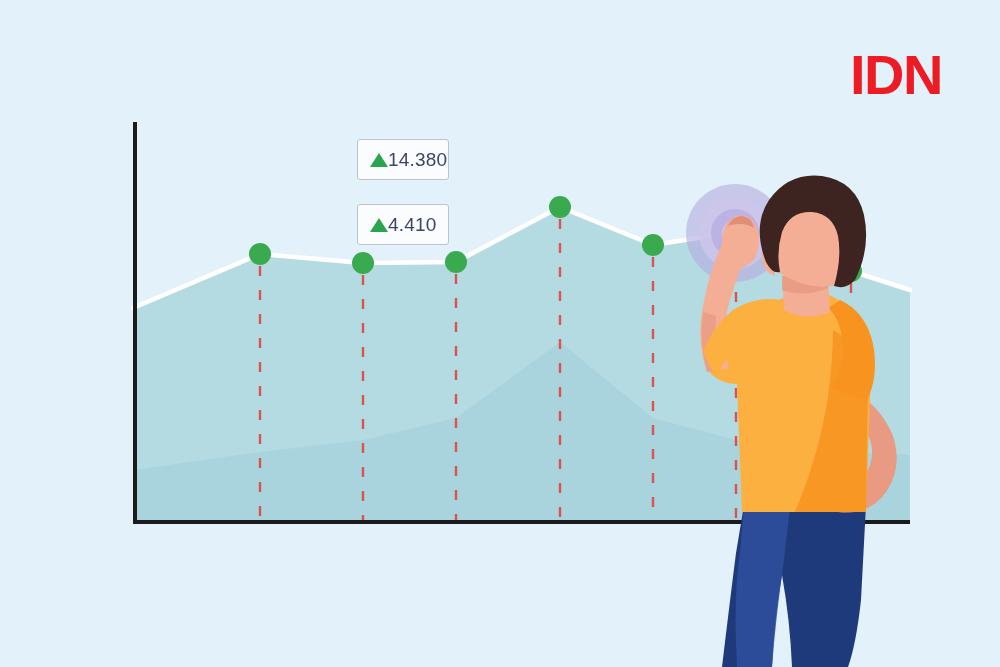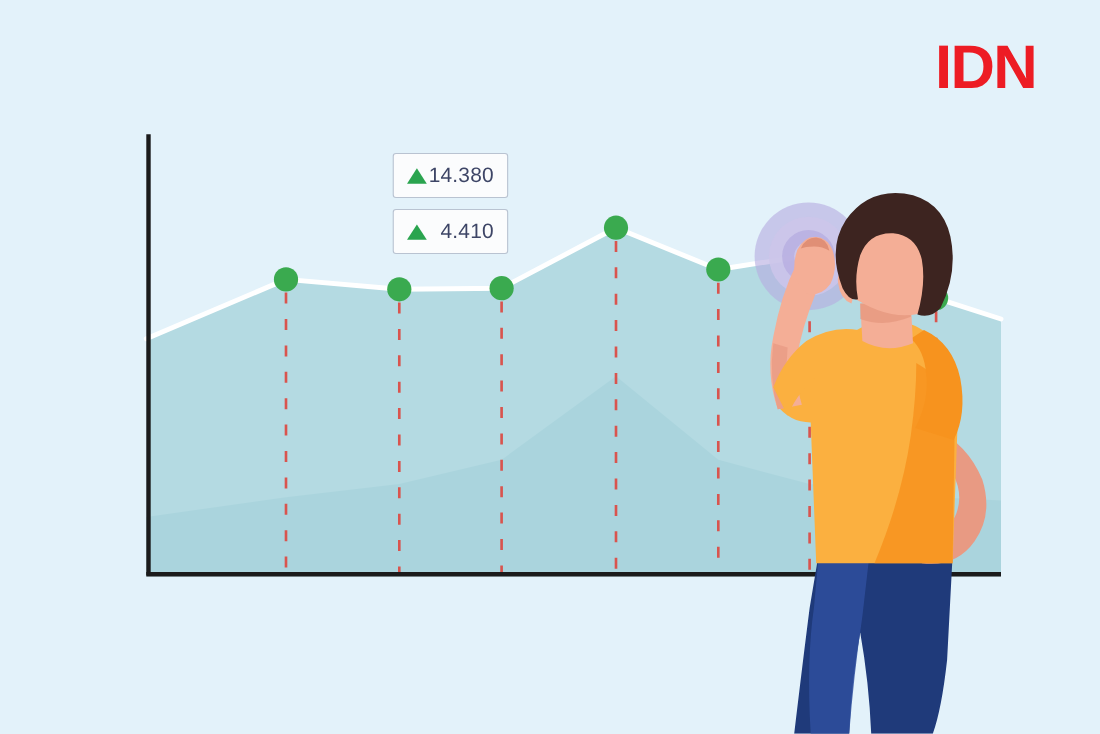--- a/index.html
+++ b/index.html
@@ -30,20 +30,21 @@
     gap: 17px;
     letter-spacing: -1px;
     user-select: none;
   }
   #logo .idn {
     font-size: 56px;
     font-weight: 700;
     color: #ed1c24;
     font-family: "Liberation Sans", sans-serif;
     letter-spacing: -1.5px;
+    margin-top: 14px;
   }
   #logo .times {
     font-size: 54px;
     font-weight: 700;
     color: #141414;
     font-family: "Liberation Sans", sans-serif;
     letter-spacing: -1px;
   }
 
   
@@ -59,41 +60,41 @@
   .tooltip {
     position: absolute;
     box-sizing: border-box;
     background: #fbfcfd;
     border: 1.5px solid #b9c3d1;
     border-radius: 3px;
     display: flex;
     align-items: center;
     padding: 0 12px;
     height: 41px;
-    width: 105px;
+    width: 92px;
   }
   .tooltip .tri {
     width: 0;
     height: 0;
     border-left: 9px solid transparent;
     border-right: 9px solid transparent;
     border-bottom: 14px solid #2aa44f;
     flex: 0 0 auto;
   }
   .tooltip .val {
     flex: 1 1 auto;
     text-align: right;
     font-size: 19px;
     font-weight: 400;
     color: #3d4566;
     letter-spacing: 0.2px;
     font-family: "Liberation Sans", sans-serif;
   }
   #tooltip-1 { left: 357px; top: 139px; }
-  #tooltip-2 { left: 357px; top: 190px; justify-content: flex-end; }
+  #tooltip-2 { left: 357px; top: 204px; }
 
   
   #person-svg {
     position: absolute;
     left: 0;
     top: 0;
     width: 1000px;
     height: 667px;
     pointer-events: none;
   }

